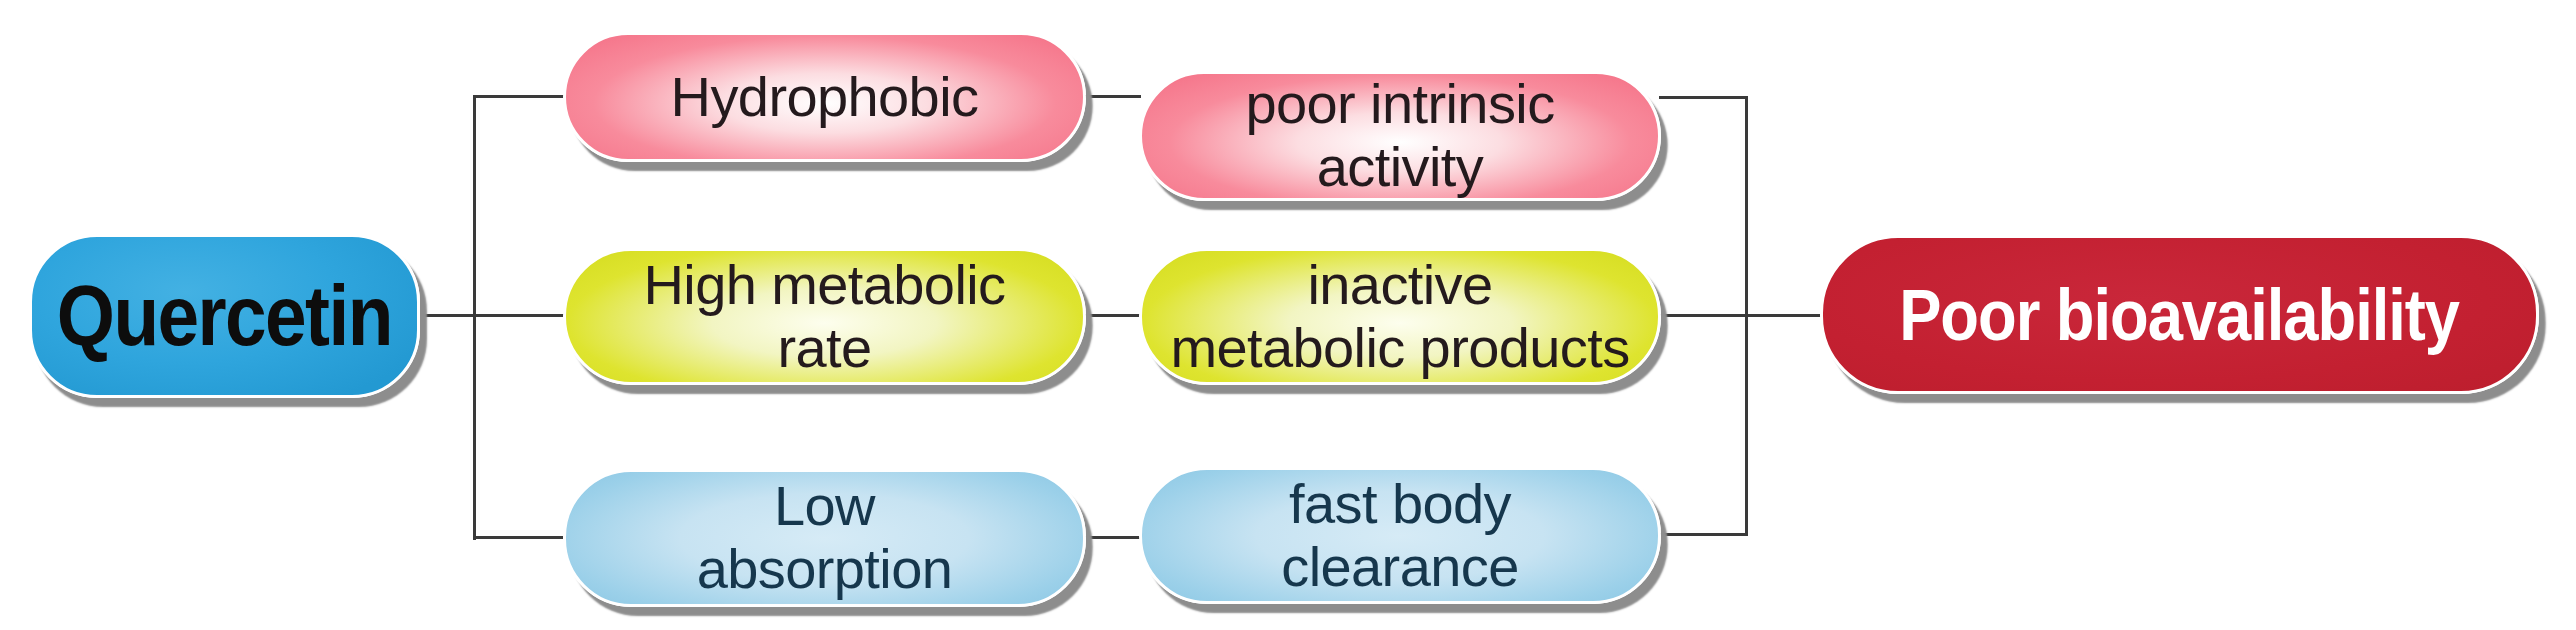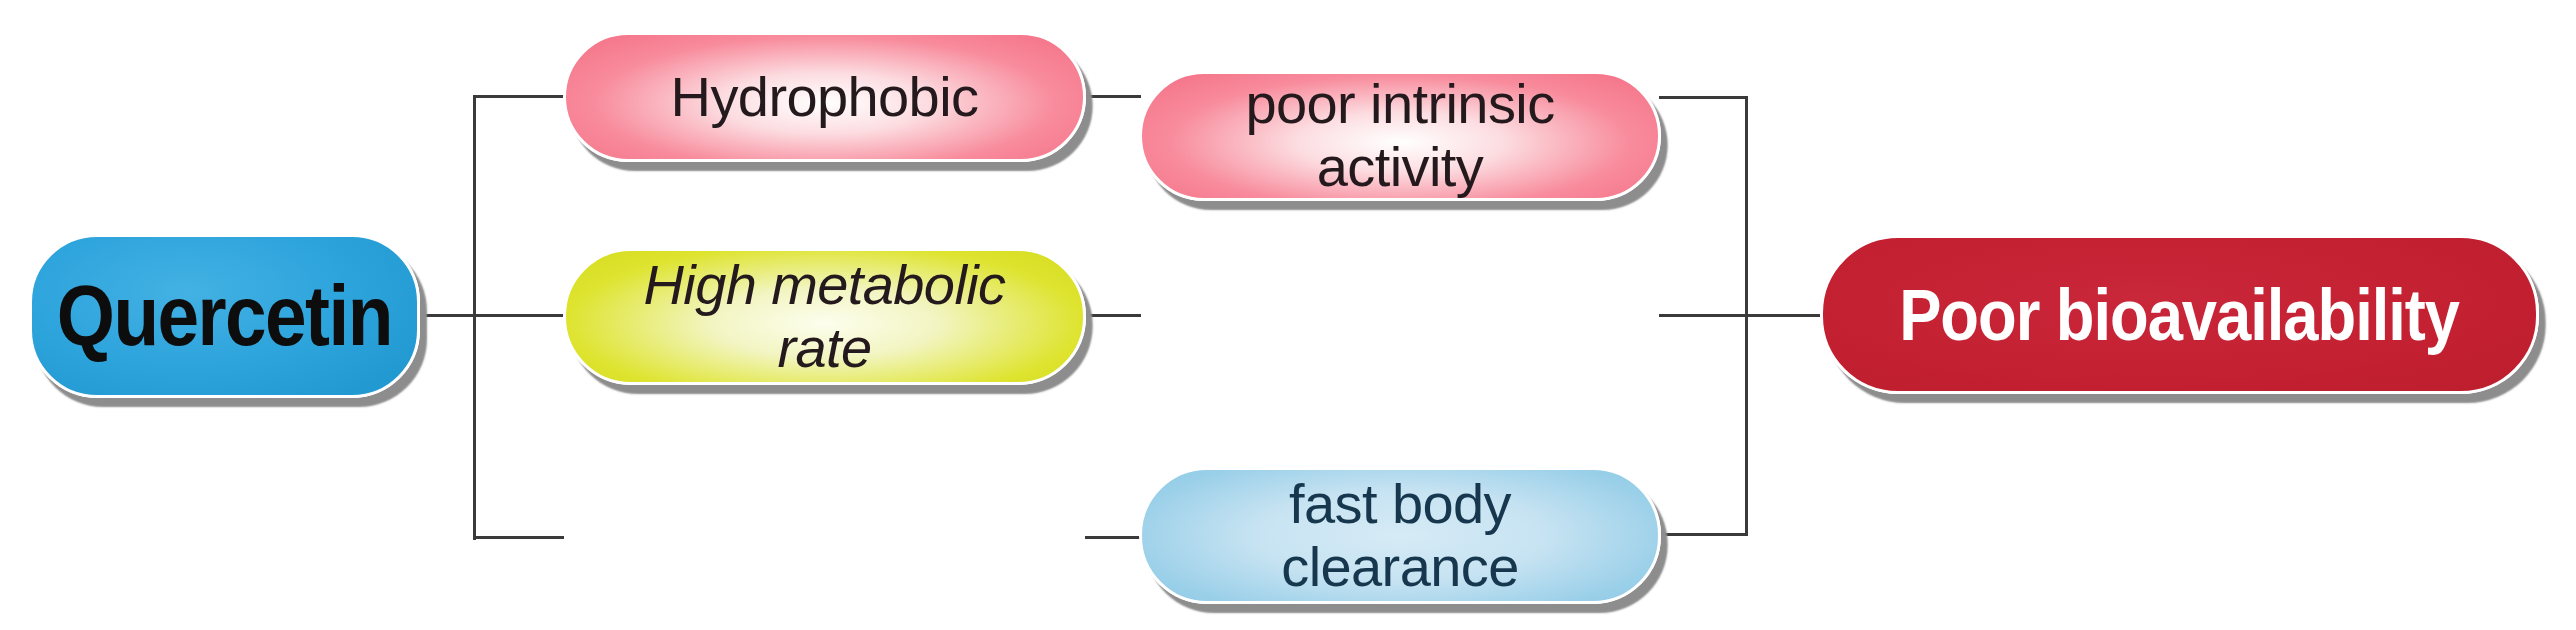--- a/index.html
+++ b/index.html
@@ -31,21 +31,21 @@
     color:#ffffff;font-weight:bold;font-size:72px;
   }
   .n-outcome .ln{transform:scaleX(0.88);letter-spacing:-1.2px;}
   
   .pill{font-size:56px;line-height:1.12;color:#241a1d;letter-spacing:-0.6px;border-radius:68px;}
   .pink{background:radial-gradient(ellipse 62% 75% at 50% 55%, #ffffff 0%, #fcdde1 32%, #f88b9c 72%, #f5758a 100%);align-items:center;}
   .yellow{background:radial-gradient(ellipse 62% 75% at 50% 55%, #fdfeee 0%, #f2f5c2 35%, #dee42f 80%, #d7de23 100%);}
   .blue{background:radial-gradient(ellipse 62% 75% at 50% 50%, #d6ebf6 0%, #c7e3f2 45%, #9bd0e9 85%, #8fc9e5 100%);color:#16374d;}
   .l1c1{left:563px;top:32px;width:523px;height:130px;}
   .l1c2{left:1139px;top:32px;width:522px;height:130px;margin-top:39px;}
-  .l2c1{left:563px;top:248px;width:523px;height:137px;font-style:italic;}
+  .l2c1{left:563px;top:248px;width:523px;height:137px;}
   .l2c2{left:1139px;top:248px;width:522px;height:137px;}
   .l3c1{left:563px;top:469px;width:523px;height:138px;}
   .l3c2{left:1139px;top:467px;width:522px;height:137px;}
   
   .c-src{left:420px;top:314px;width:144px;}
   .c-lbus{left:473px;top:95px;height:445px;}
   .c-r1l{left:473px;top:95px;width:91px;}
   .c-r3l{left:473px;top:536px;width:91px;}
   .c-r1m{left:1085px;top:95px;width:56px;}
   .c-r2m{left:1085px;top:314px;width:56px;}
@@ -81,21 +81,29 @@
   </div>
   <div class="node pill pink l1c2">
     <span class="ln">poor intrinsic</span>
     <span class="ln">activity</span>
   </div>
 
   <div class="node pill yellow l2c1">
     <span class="ln">High metabolic</span>
     <span class="ln">rate</span>
   </div>
+  <div class="node pill yellow l2c2">
+    <span class="ln">inactive</span>
+    <span class="ln">metabolic products</span>
+  </div>
 
+  <div class="node pill blue l3c1">
+    <span class="ln">Low</span>
+    <span class="ln">absorption</span>
+  </div>
   <div class="node pill blue l3c2">
     <span class="ln">fast body</span>
     <span class="ln">clearance</span>
   </div>
 
   <div class="node n-outcome">
     <span class="ln">Poor bioavailability</span>
   </div>
 
 </div>

